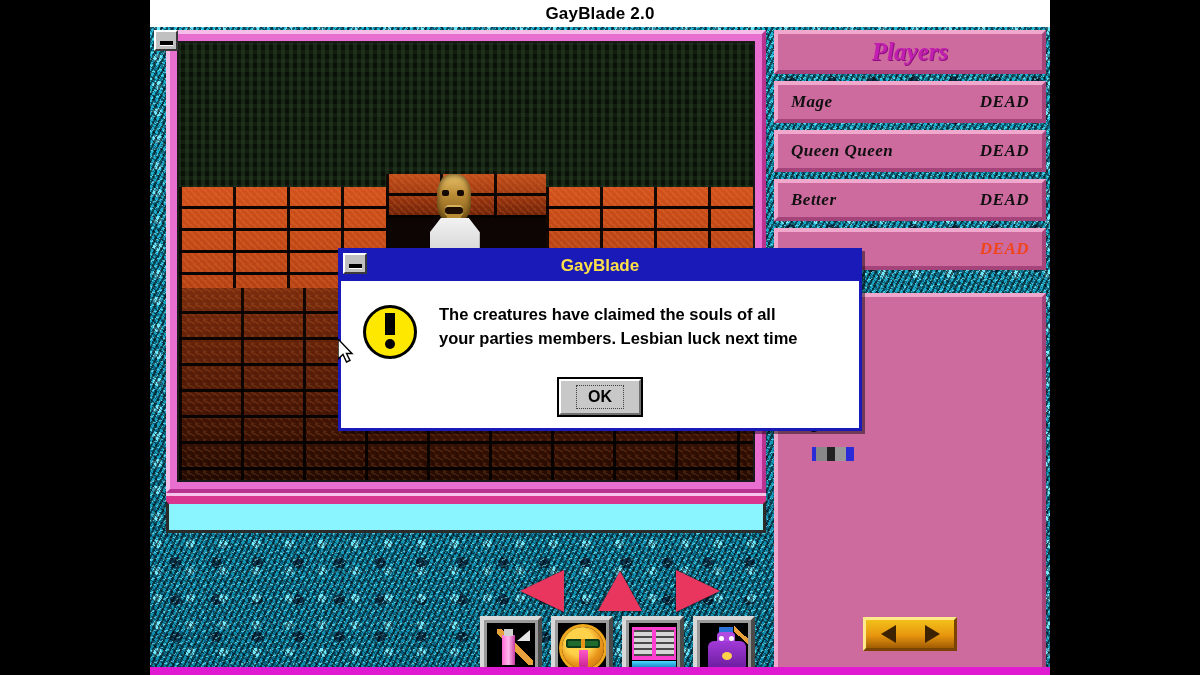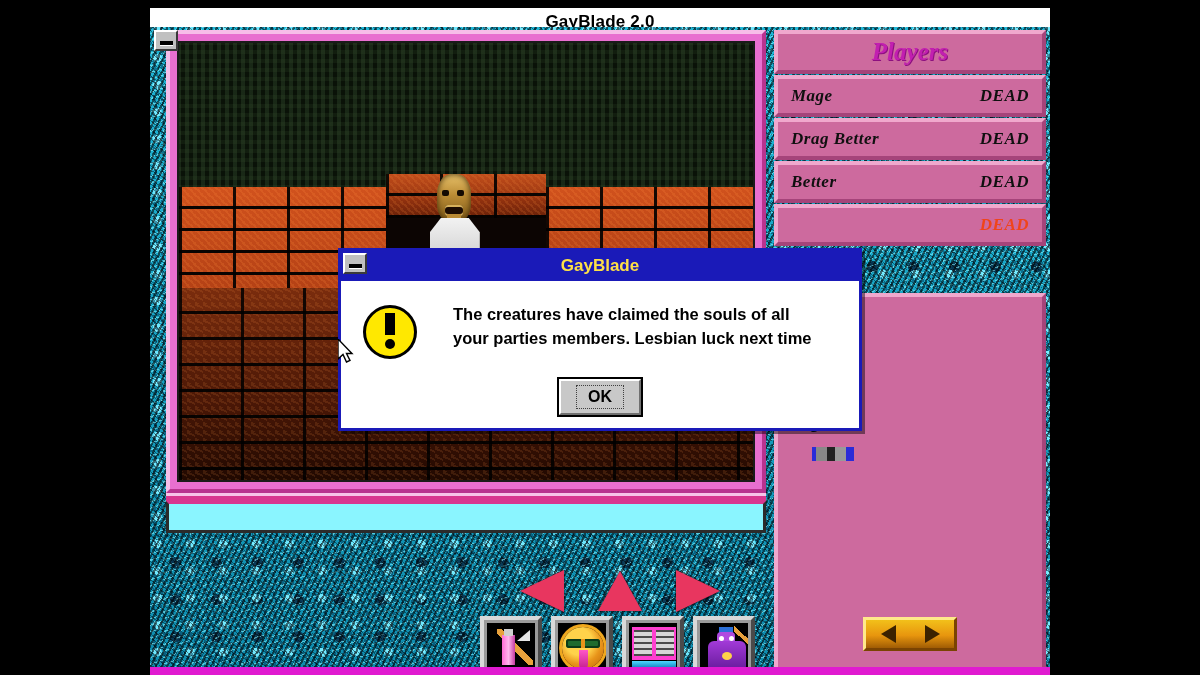--- a/index.html
+++ b/index.html
@@ -20,21 +20,21 @@
     position: absolute;
     left: 150px; top: 0px;
     width: 900px; height: 675px;
     background: #000;
     overflow: hidden;
   }
   #title-bar {
     position: absolute; left: 0; top: 0;
     width: 900px; height: 27px;
     background: #ffffff;
-    display: flex; align-items: center; justify-content: center; margin-top: 8px;
+    display: flex; align-items: center; justify-content: center;
   }
   #title-bar .t {
     font-family: "Liberation Sans", sans-serif;
     font-size: 17px; font-weight: 700; color: #000;
     letter-spacing: .2px;
   }
 
   
   #game-body {
     position: absolute; left: 0; top: 27px;
@@ -262,21 +262,21 @@
   #players-title {
     height: 44px; display: flex; align-items: center; justify-content: center;
   }
   #players-title span {
     font-family: "Liberation Serif", serif;
     font-style: italic; font-weight: 700; font-size: 25px;
     color: #c21fb0;
     text-shadow: 1px 1px 0 #8d1080;
   }
   .player-row {
-    height: 42px; margin-top: 1px;
+    height: 42px; margin-top: 7px;
     display: flex; align-items: center; justify-content: space-between;
     padding: 0 13px;
   }
   .player-row .nm, .player-row .st {
     font-family: "Liberation Serif", serif;
     font-style: italic; font-weight: 700; font-size: 17px;
     color: #101010; letter-spacing: .5px;
   }
   .player-row .st.active { color: #f0441a; }
 
@@ -342,21 +342,21 @@
   }
   #warn-icon .bang {
     position: absolute; left: 50%; transform: translateX(-50%);
     top: 5px; width: 10px; height: 22px; background: #000;
   }
   #warn-icon .dot {
     position: absolute; left: 50%; transform: translateX(-50%);
     top: 31px; width: 10px; height: 10px; background: #000; border-radius: 50%;
   }
   #dlg-text {
-    margin-left: 36px;
+    margin-left: 22px;
     font-family: "Liberation Sans", sans-serif;
     font-size: 16.5px; font-weight: 700; color: #000;
     line-height: 1.45;
   }
   #dlg-buttons { display:flex; justify-content:center; margin-top: 20px; }
   #ok-button {
     width: 82px; height: 36px;
     background: #c8c8c8;
     border-top: 2px solid #ffffff;
     border-left: 2px solid #ffffff;
@@ -464,21 +464,21 @@
       <div id="players-panel">
         <div id="players-title" class="pink-bar">
           <span>Players</span>
         </div>
 
         <div class="player-row pink-bar">
           <span class="nm">Mage</span>
           <span class="st">DEAD</span>
         </div>
         <div class="player-row pink-bar">
-          <span class="nm">Drag Better</span>
+          <span class="nm">Queen Queen</span>
           <span class="st">DEAD</span>
         </div>
         <div class="player-row pink-bar">
           <span class="nm">Better</span>
           <span class="st">DEAD</span>
         </div>
         <div class="player-row pink-bar">
           <span class="nm"></span>
           <span class="st active">DEAD</span>
         </div>

